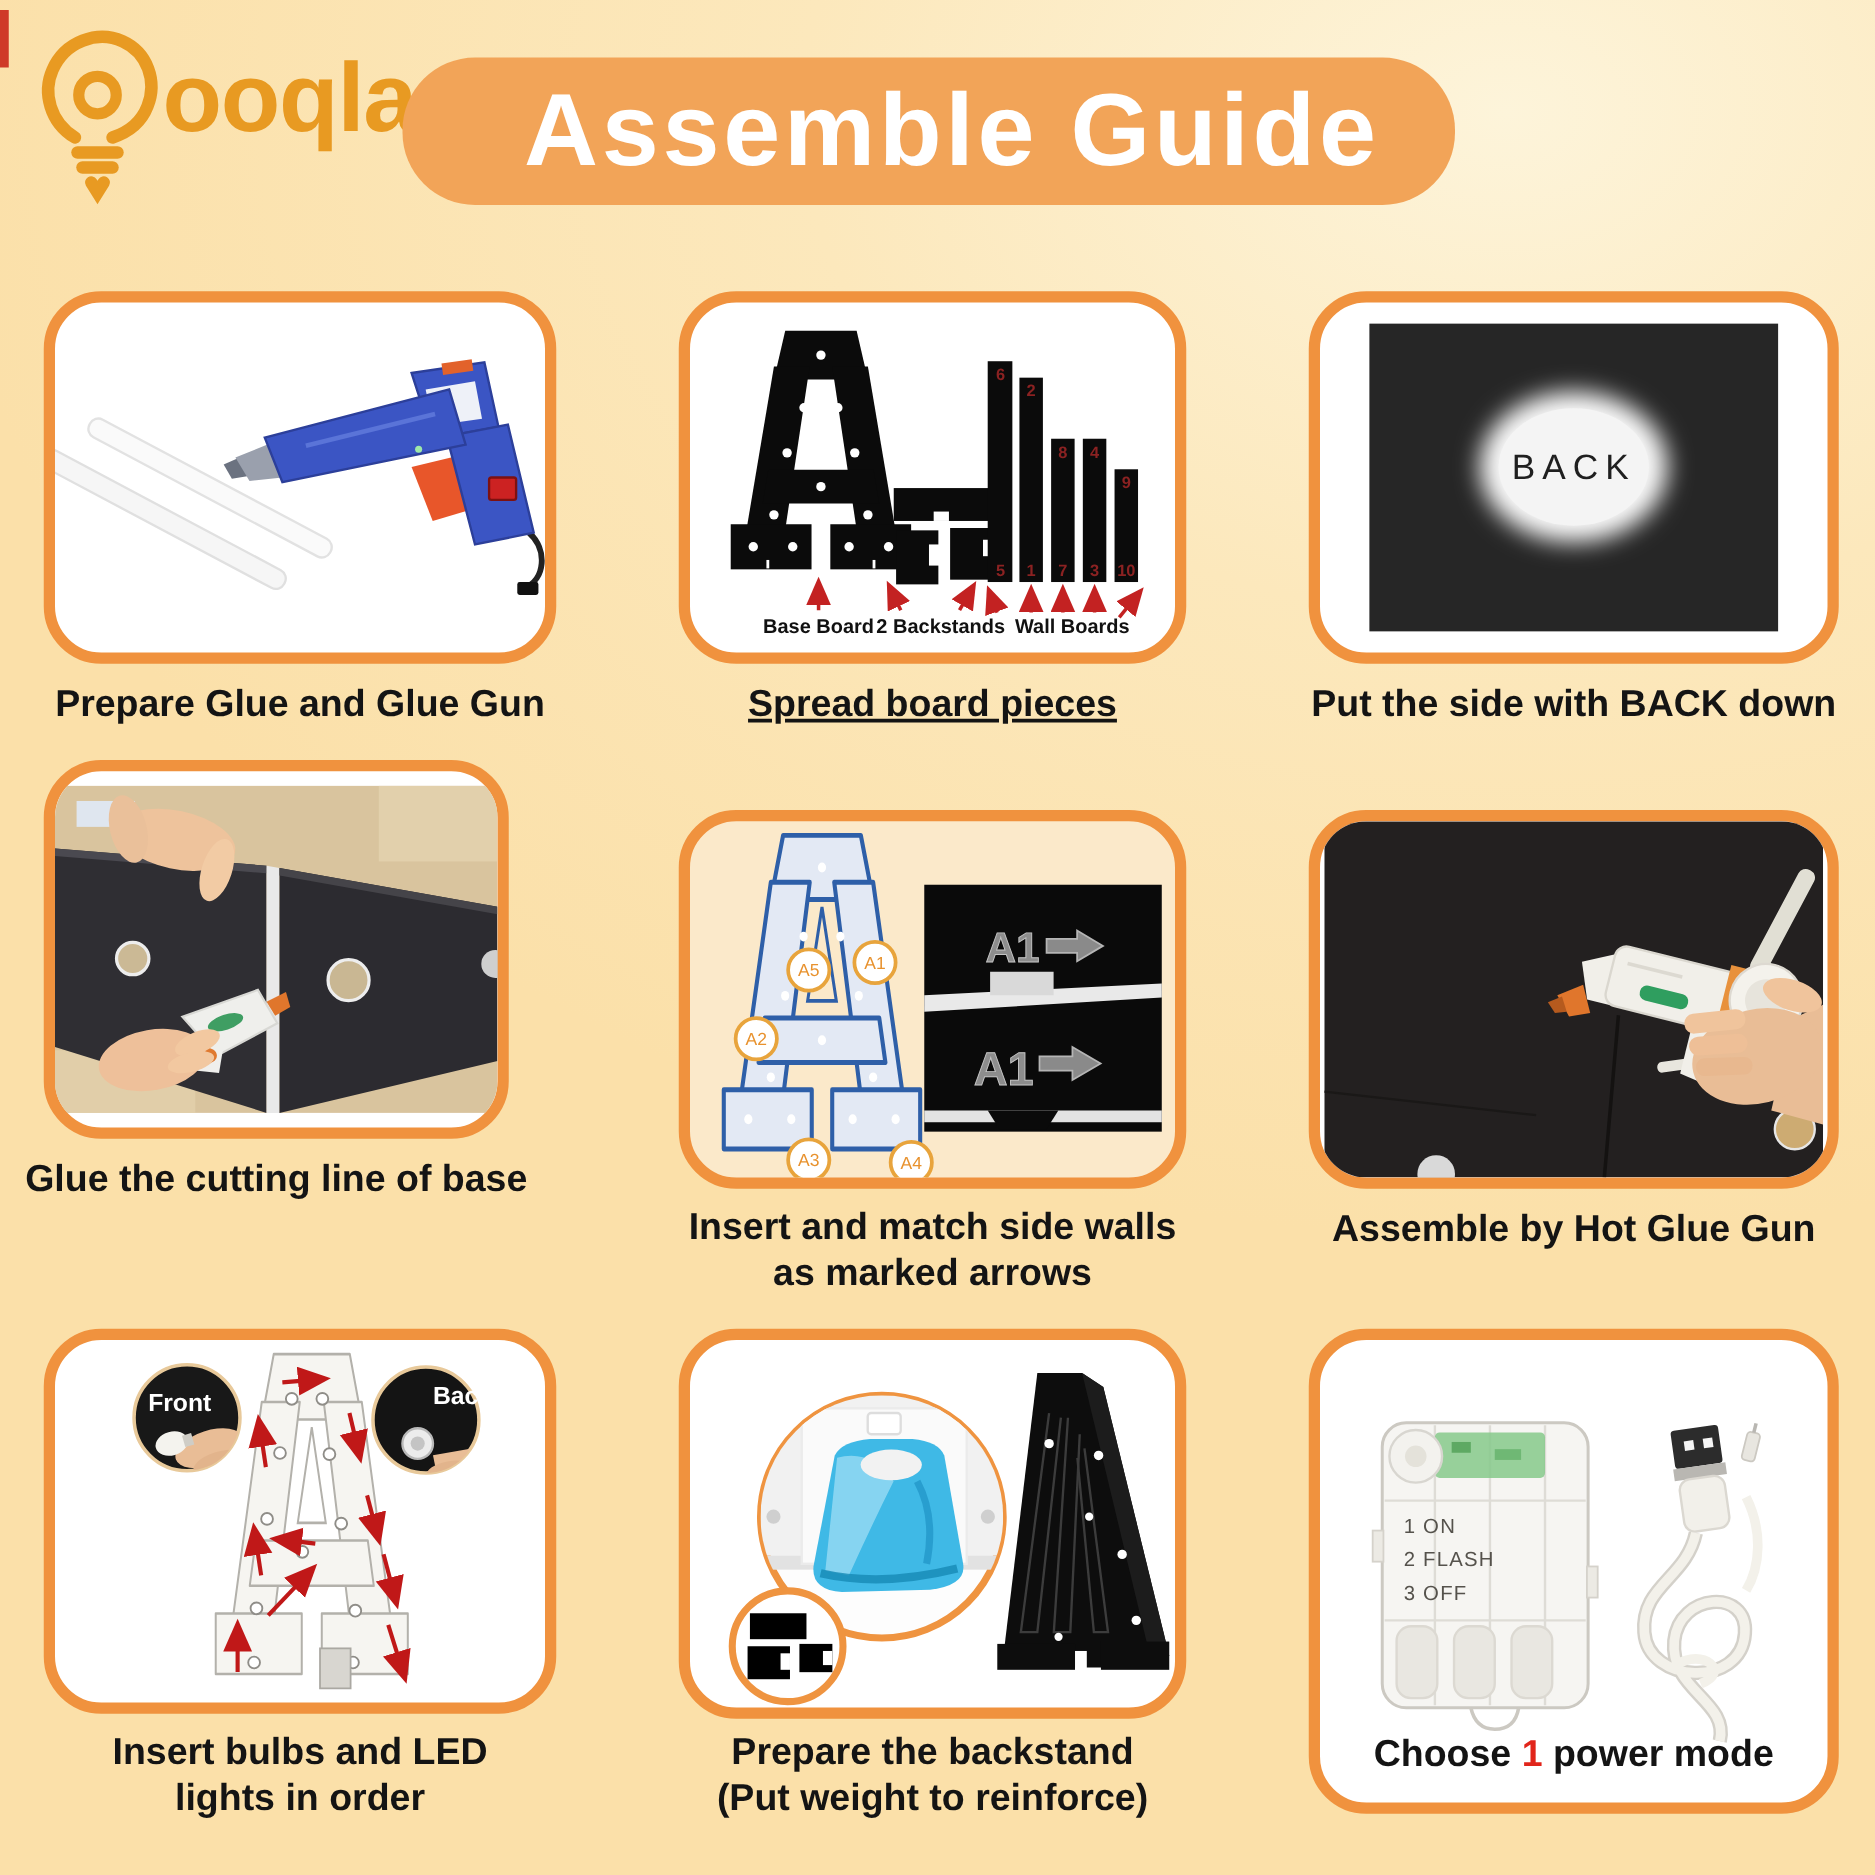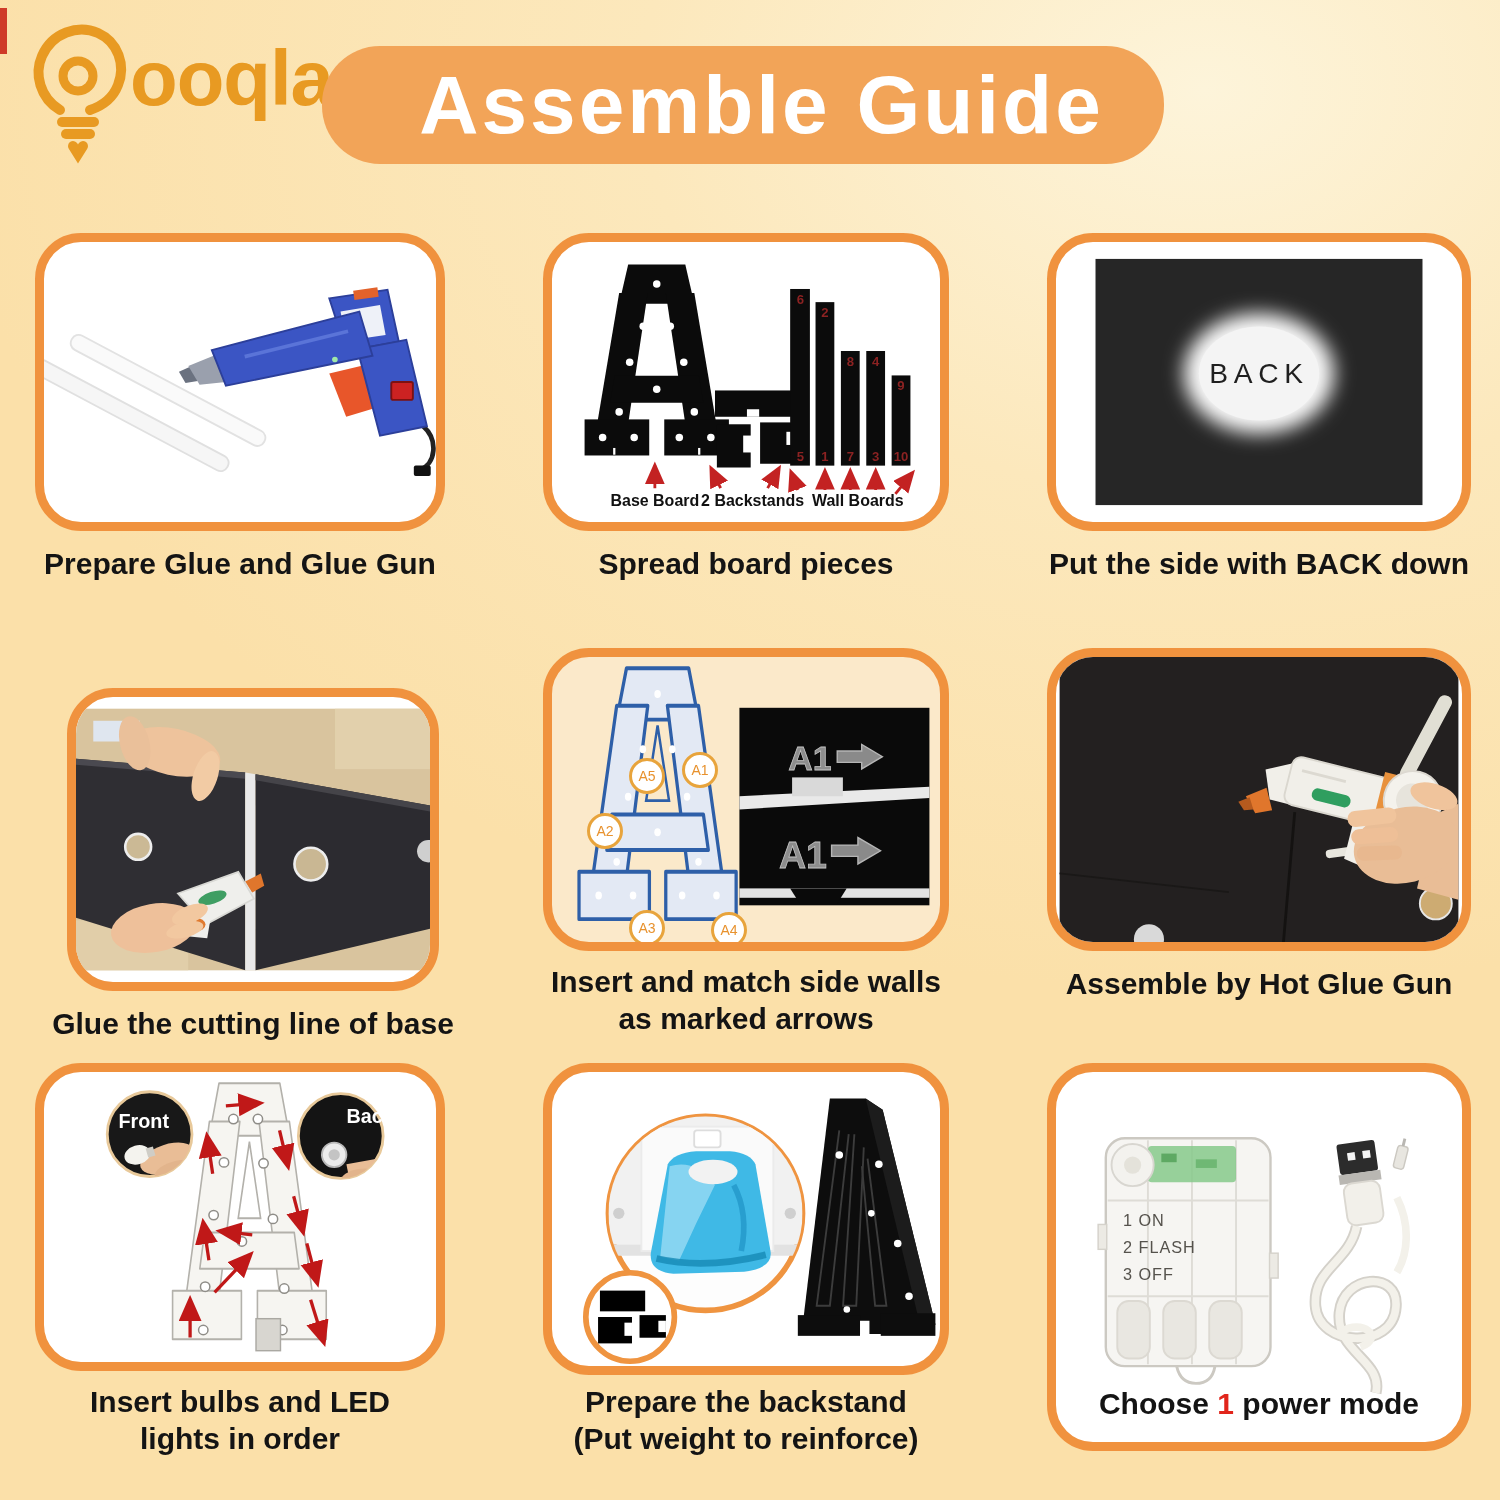--- a/index.html
+++ b/index.html
@@ -156,21 +156,21 @@
           <line x1="341" y1="264" x2="341" y2="244" marker-end="url(#arr2)"></line>
           <line x1="362" y1="268" x2="380" y2="246" marker-end="url(#arr2)"></line>
         </g>
         <g class="svgtext" font-size="17" font-weight="bold" fill="#111111" text-anchor="middle">
           <text x="106" y="281">Base Board</text>
           <text x="210" y="281">2 Backstands</text>
           <text x="322" y="281">Wall Boards</text>
         </g>
       </svg>
     </div>
-    <div class="caption" style="top:312px;">
+    <div class="caption" style="top:312px;text-decoration:underline;">
       <span>Spread board pieces</span>
     </div>
   </div>
 
   <div class="cell" style="left:1047px;top:233px;width:424px;">
     <div class="panel" style="height:298px;">
       <svg viewBox="0 0 424 298">
         <defs>
             <filter id="blur3" x="-50%" y="-50%" width="200%" height="200%">
               <feGaussianBlur stdDeviation="10"></feGaussianBlur>
@@ -180,21 +180,21 @@
         <ellipse cx="212" cy="140" rx="80" ry="64" fill="#fbfbfb" filter="url(#blur3)"></ellipse>
         <ellipse cx="212" cy="140" rx="64" ry="50" fill="#f4f4f4"></ellipse>
         <text x="212" y="150" class="svgtext" font-size="30" letter-spacing="6" fill="#1f1f1f" text-anchor="middle">BACK</text>
       </svg>
     </div>
     <div class="caption" style="top:312px;">
       <span>Put the side with BACK down</span>
     </div>
   </div>
 
-  <div class="cell" style="left:35px;top:688px;width:372px;margin-left:32px;">
+  <div class="cell" style="left:35px;top:608px;width:372px;">
     <div class="panel" style="height:303px;">
       <svg viewBox="0 0 410 303">
         <rect x="0" y="0" width="410" height="303" fill="#d9c49e"></rect>
         <rect x="300" y="0" width="110" height="70" fill="#e6d6b2" opacity="0.7"></rect>
         <rect x="0" y="245" width="130" height="58" fill="#e2d1ab" opacity="0.8"></rect>
         <rect x="20" y="14" width="54" height="24" fill="#dfe6ef"></rect>
         <g>
           <polygon points="0,58 196,74 196,303 0,242" fill="#2f2e33"></polygon>
           <polygon points="0,58 196,74 196,81 0,65" fill="#4a4950"></polygon>
           <polygon points="196,74 208,76 208,303 196,303" fill="#e9e9e9"></polygon>

